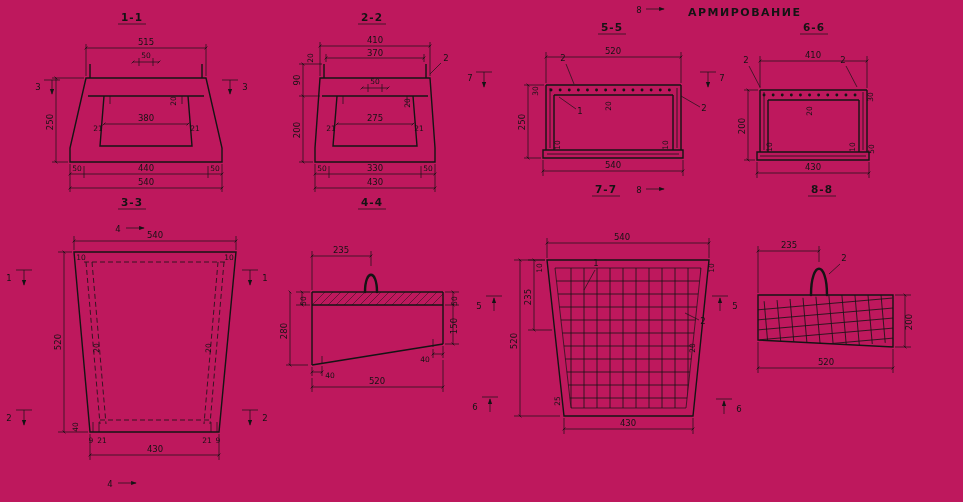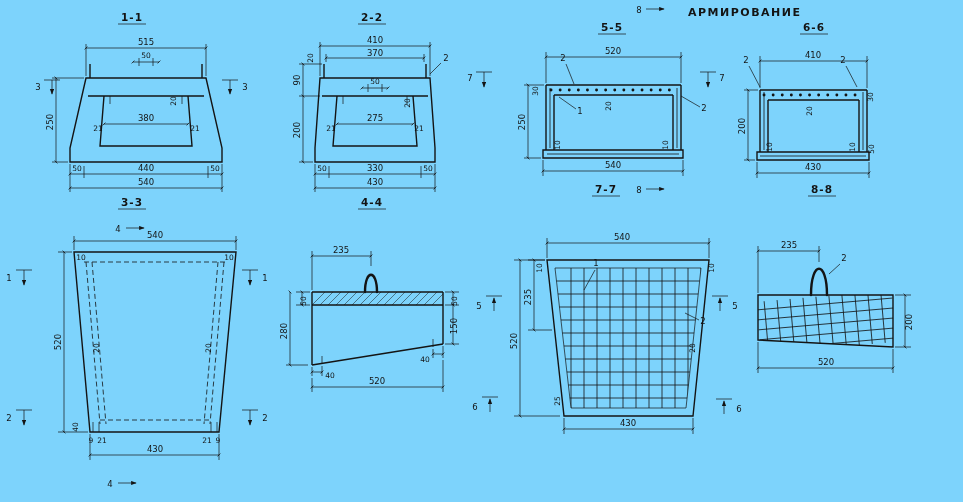--- a/index.html
+++ b/index.html
@@ -1,16 +1,16 @@
 <!DOCTYPE html>
 <html><head>
 <meta charset="utf-8">
 <style>
   html,body{margin:0;padding:0;background:#f5f5f5}
-  .wrap{width:963px;height:502px;background:#7dd3fc;position:relative;overflow:hidden;
+  .wrap{width:963px;height:502px;background:#be185d;position:relative;overflow:hidden;
         font-family:"DejaVu Sans",sans-serif}
   svg{display:block}
   svg text{fill:#141414;font-family:"DejaVu Sans",sans-serif}
   .ttl{font-size:10.5px;font-weight:bold;text-anchor:middle;letter-spacing:1px}
   .head{font-size:11px;font-weight:bold;letter-spacing:1.5px}
   .dim{font-size:8.5px;text-anchor:middle}
   .sm{font-size:7.5px;text-anchor:middle}
   .o{stroke:#141414;stroke-width:1.4;fill:none}
   .t{stroke:#141414;stroke-width:0.7;fill:none}
   .d{stroke:#141414;stroke-width:0.8;fill:none;stroke-dasharray:5 3}

